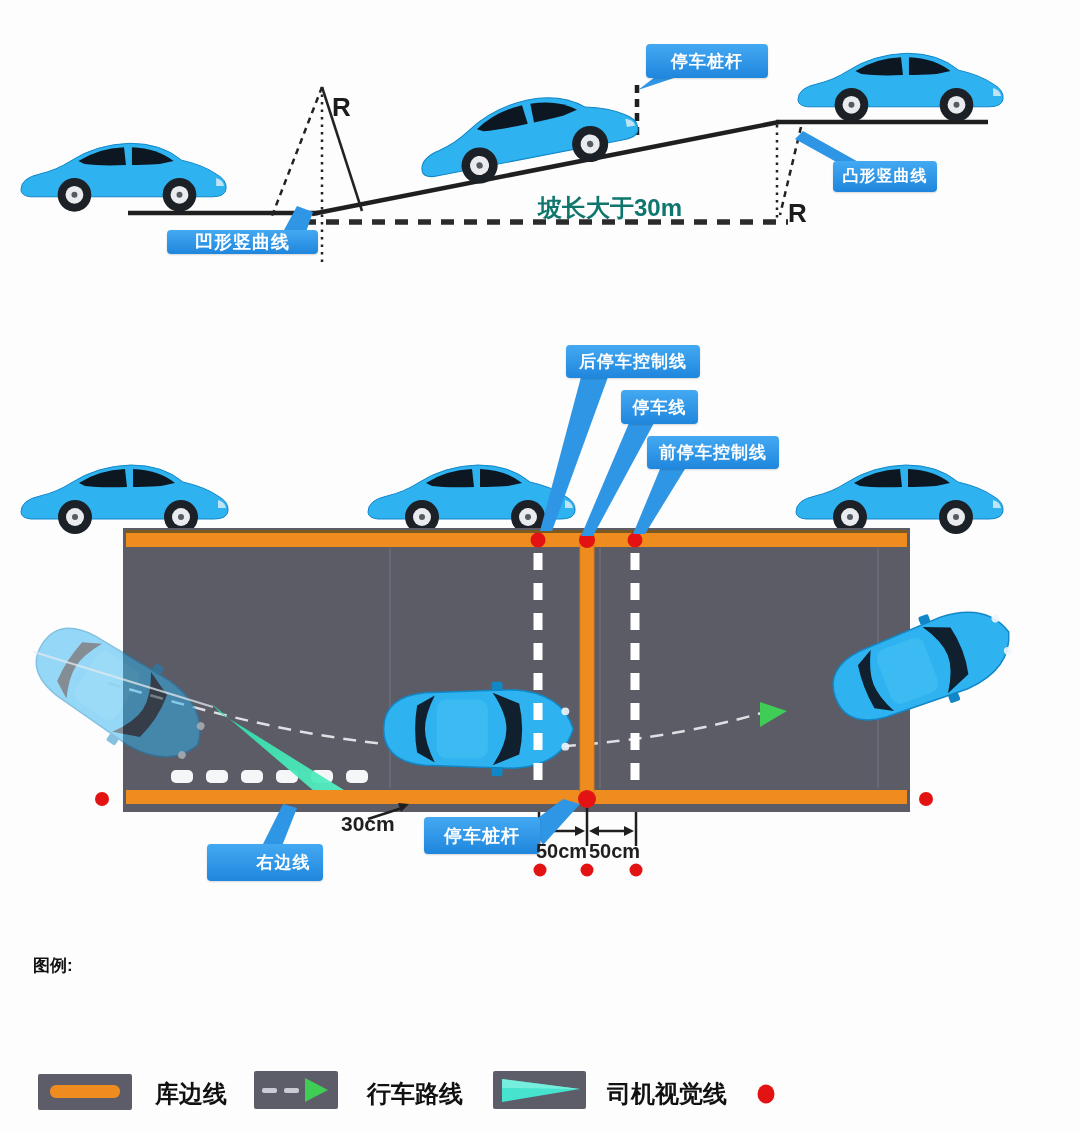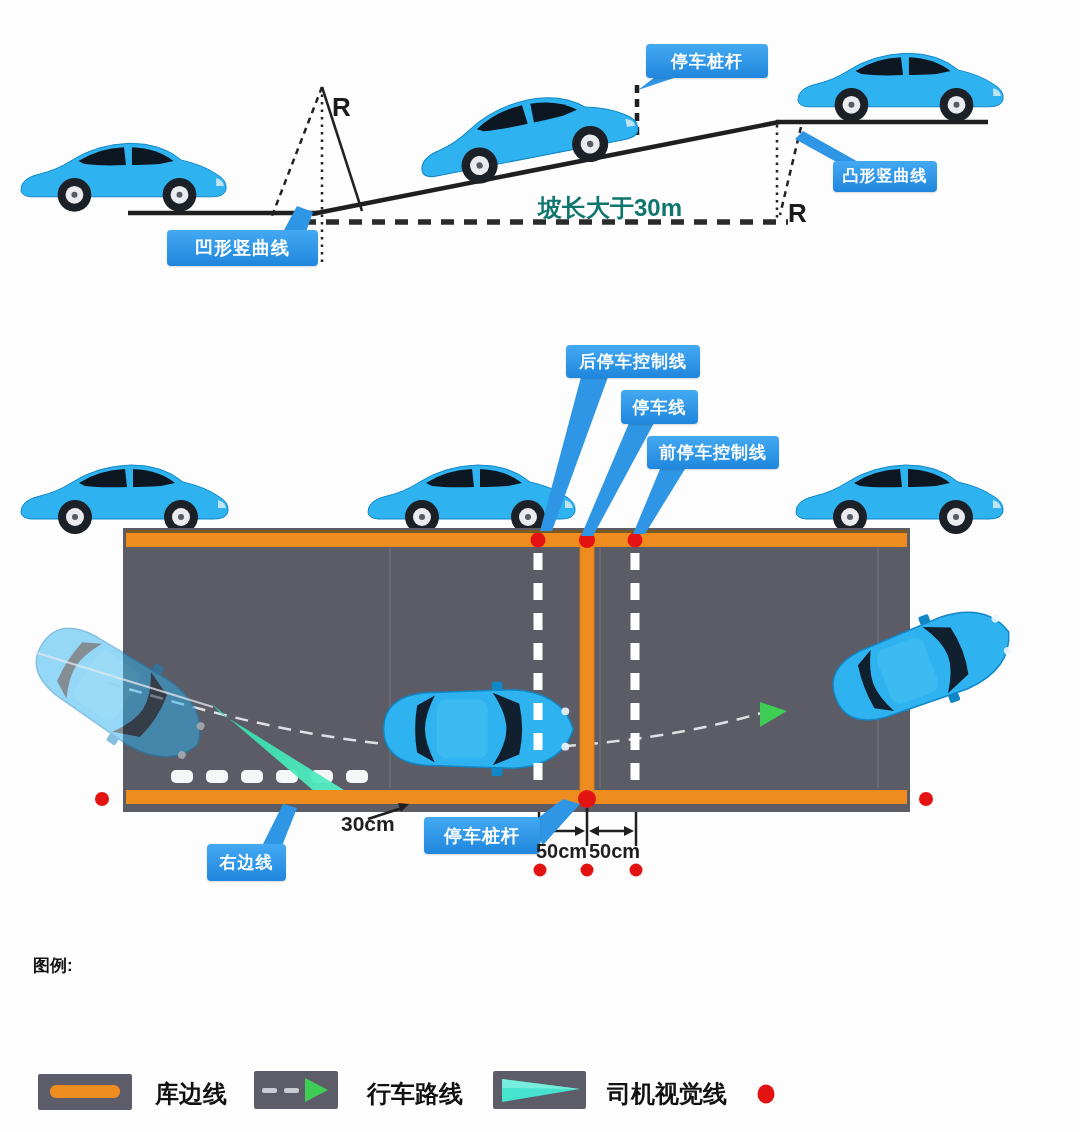--- a/index.html
+++ b/index.html
@@ -186,40 +186,40 @@
       <ellipse cx="766" cy="1094" rx="8.5" ry="9.5" fill="#e31313"></ellipse>
     </g>
   </svg>
 
   <div class="callout" style="left:646px;top:44px;width:122px;height:34px;font-size:17px;">
     <span>停车桩杆</span>
   </div>
   <div class="callout" style="left:833px;top:161px;width:104px;height:31px;font-size:16px;">
     <span>凸形竖曲线</span>
   </div>
-  <div class="callout" style="left:167px;top:230px;width:151px;height:36px;font-size:18px;">
+  <div class="callout" style="left:167px;top:230px;width:151px;height:24px;font-size:18px;">
     <span>凹形竖曲线</span>
   </div>
   <div class="plain" style="left:538px;top:192px;font-size:24px;color:#0f766e;">坡长大于30m</div>
   <div class="plain" style="left:332px;top:92px;font-size:26px;color:#1c1c1c;">R</div>
   <div class="plain" style="left:788px;top:198px;font-size:26px;color:#1c1c1c;">R</div>
 
   <div class="callout" style="left:566px;top:345px;width:134px;height:33px;font-size:17px;">
     <span>后停车控制线</span>
   </div>
   <div class="callout" style="left:621px;top:390px;width:77px;height:34px;font-size:17px;">
     <span>停车线</span>
   </div>
   <div class="callout" style="left:647px;top:436px;width:132px;height:33px;font-size:17px;">
     <span>前停车控制线</span>
   </div>
   <div class="callout" style="left:424px;top:817px;width:116px;height:37px;font-size:18px;">
     <span>停车桩杆</span>
   </div>
-  <div class="callout" style="left:207px;top:844px;width:79px;height:37px;font-size:17px;">
+  <div class="callout" style="left:207px;top:844px;width:79px;height:37px;font-size:17px;padding-left:37px;">
     <span>右边线</span>
   </div>
   <div class="plain" style="left:341px;top:812px;font-size:21px;color:#1f1f1f;">30cm</div>
   <div class="plain" style="left:536px;top:840px;font-size:20px;color:#1f1f1f;">50cm</div>
   <div class="plain" style="left:589px;top:840px;font-size:20px;color:#1f1f1f;">50cm</div>
 
   <div class="legend-title" style="left:33px;top:954px;font-size:17px;">图例:</div>
   <div class="legend-label" style="left:140px;top:1078px;font-size:24px;">库边线</div>
   <div class="legend-label" style="left:352px;top:1078px;font-size:24px;">行车路线</div>
   <div class="legend-label" style="left:592px;top:1078px;font-size:24px;">司机视觉线</div>

